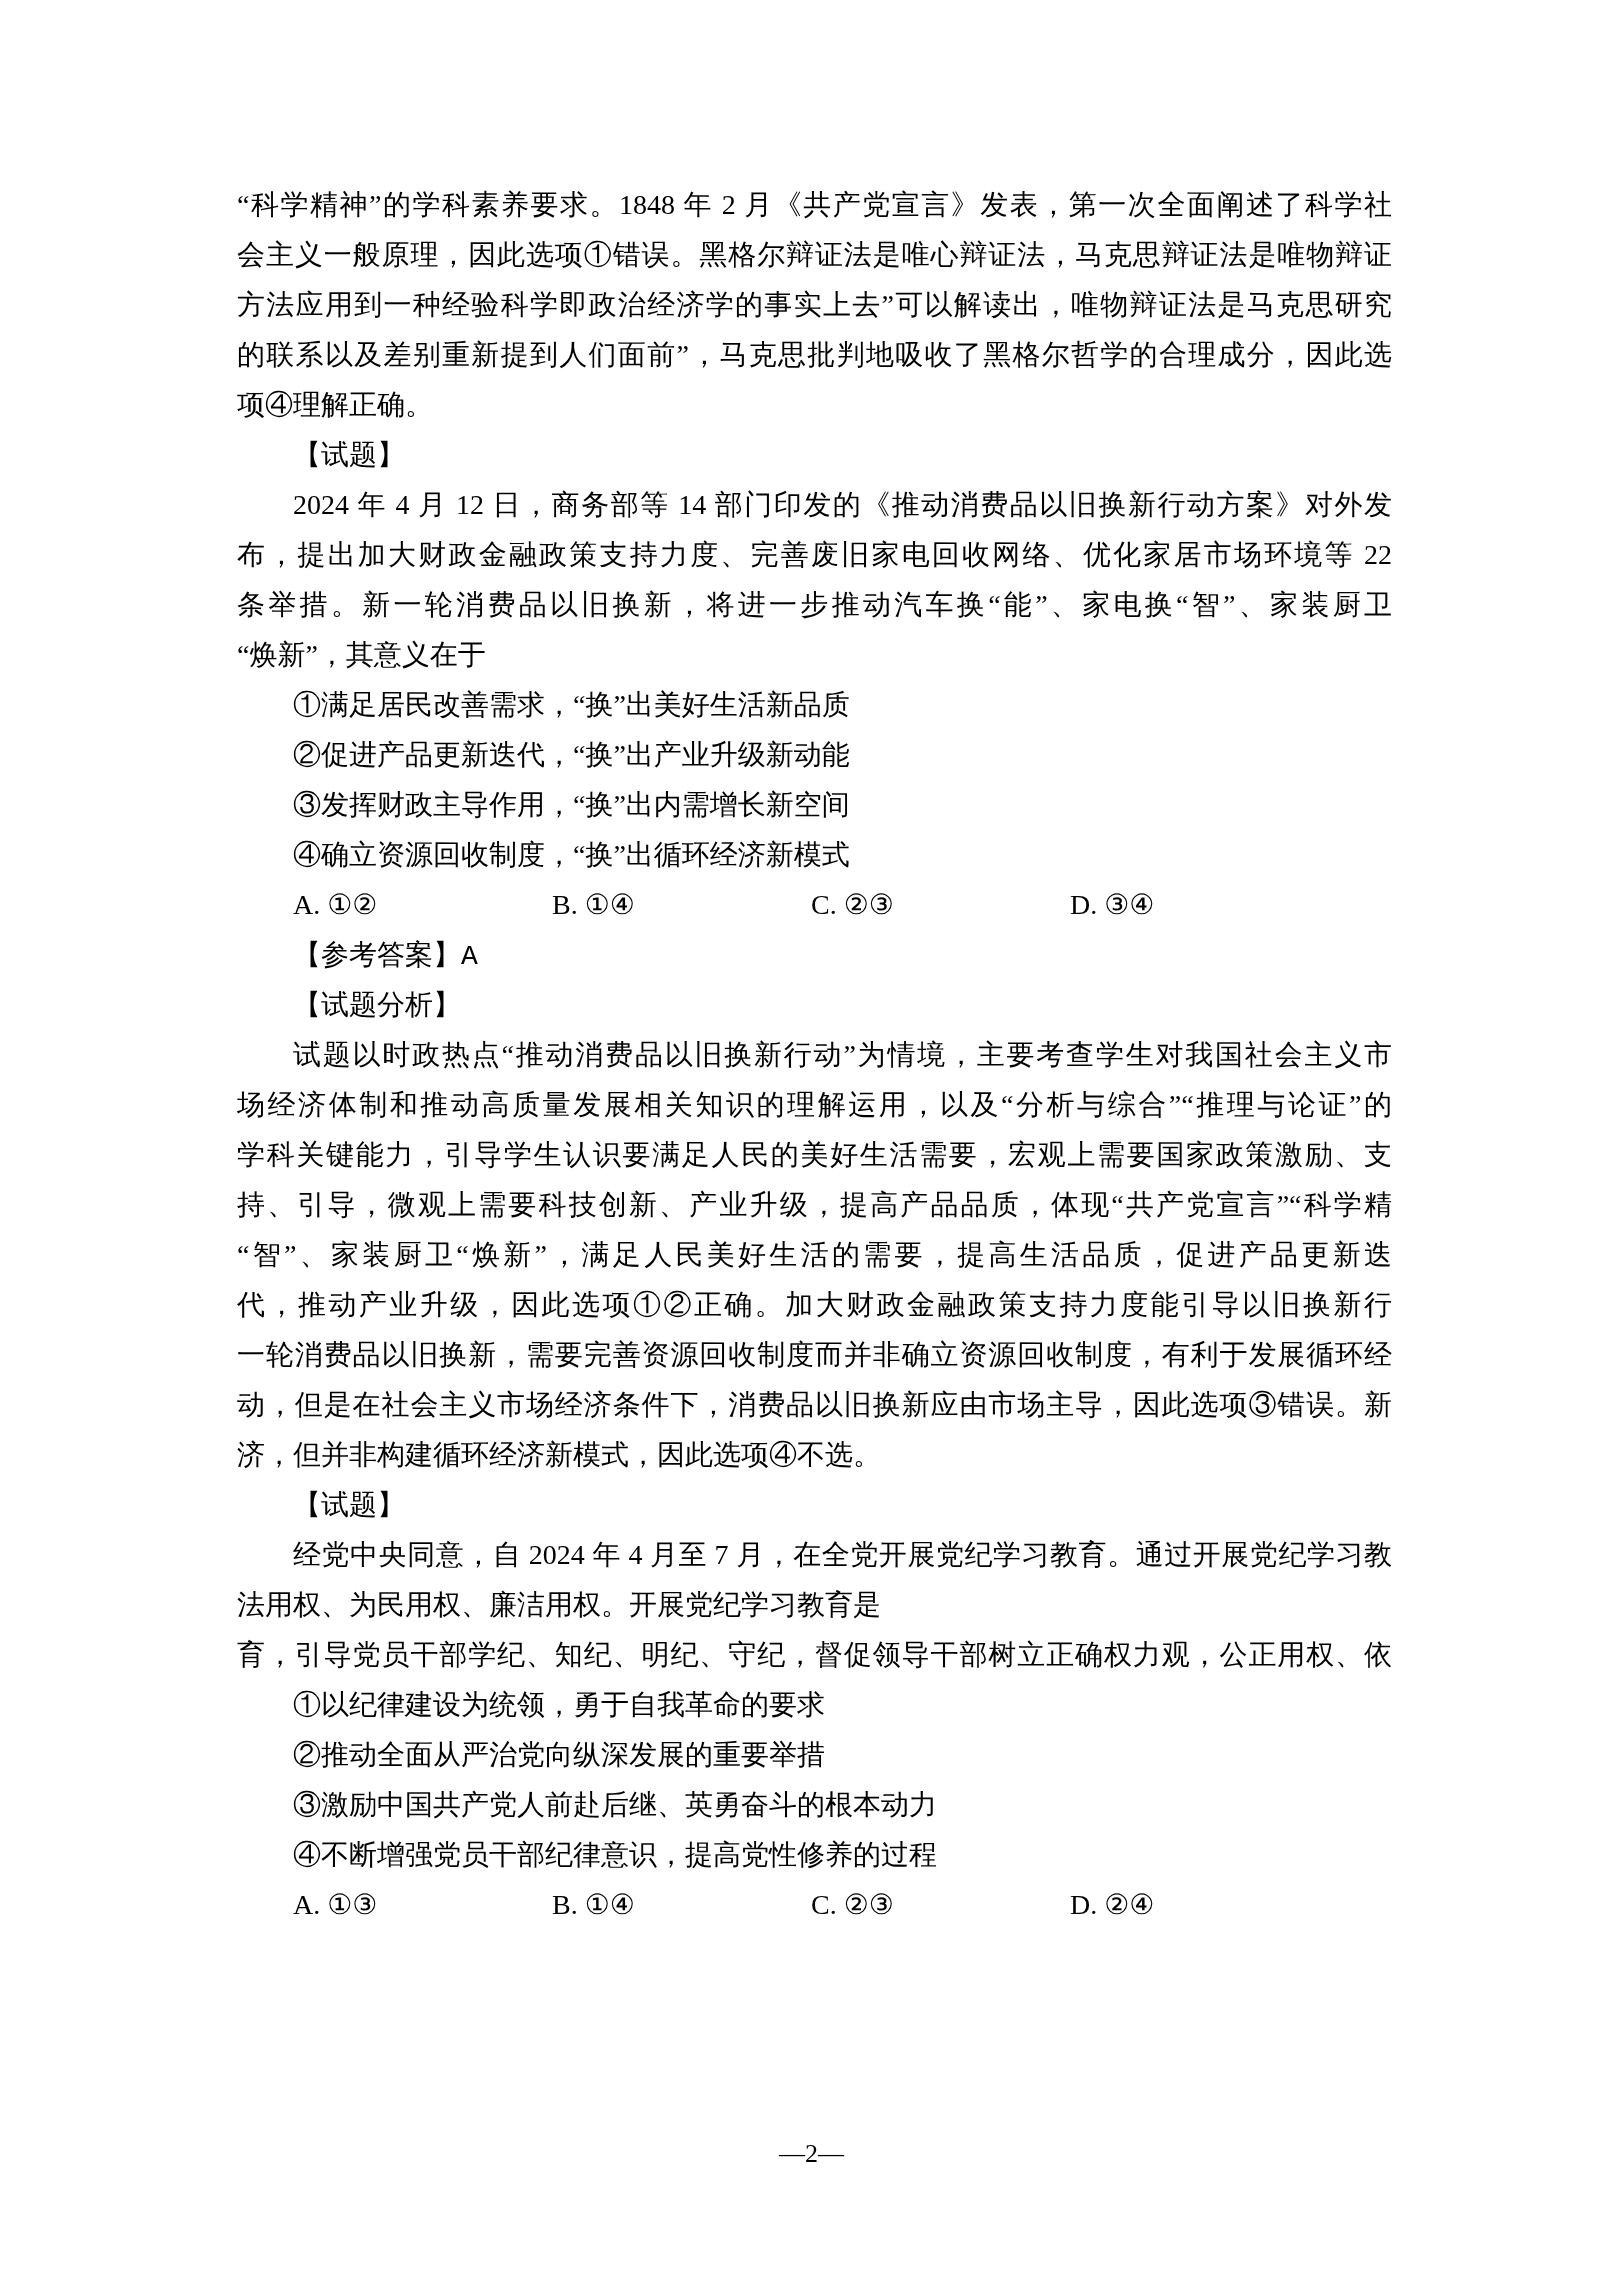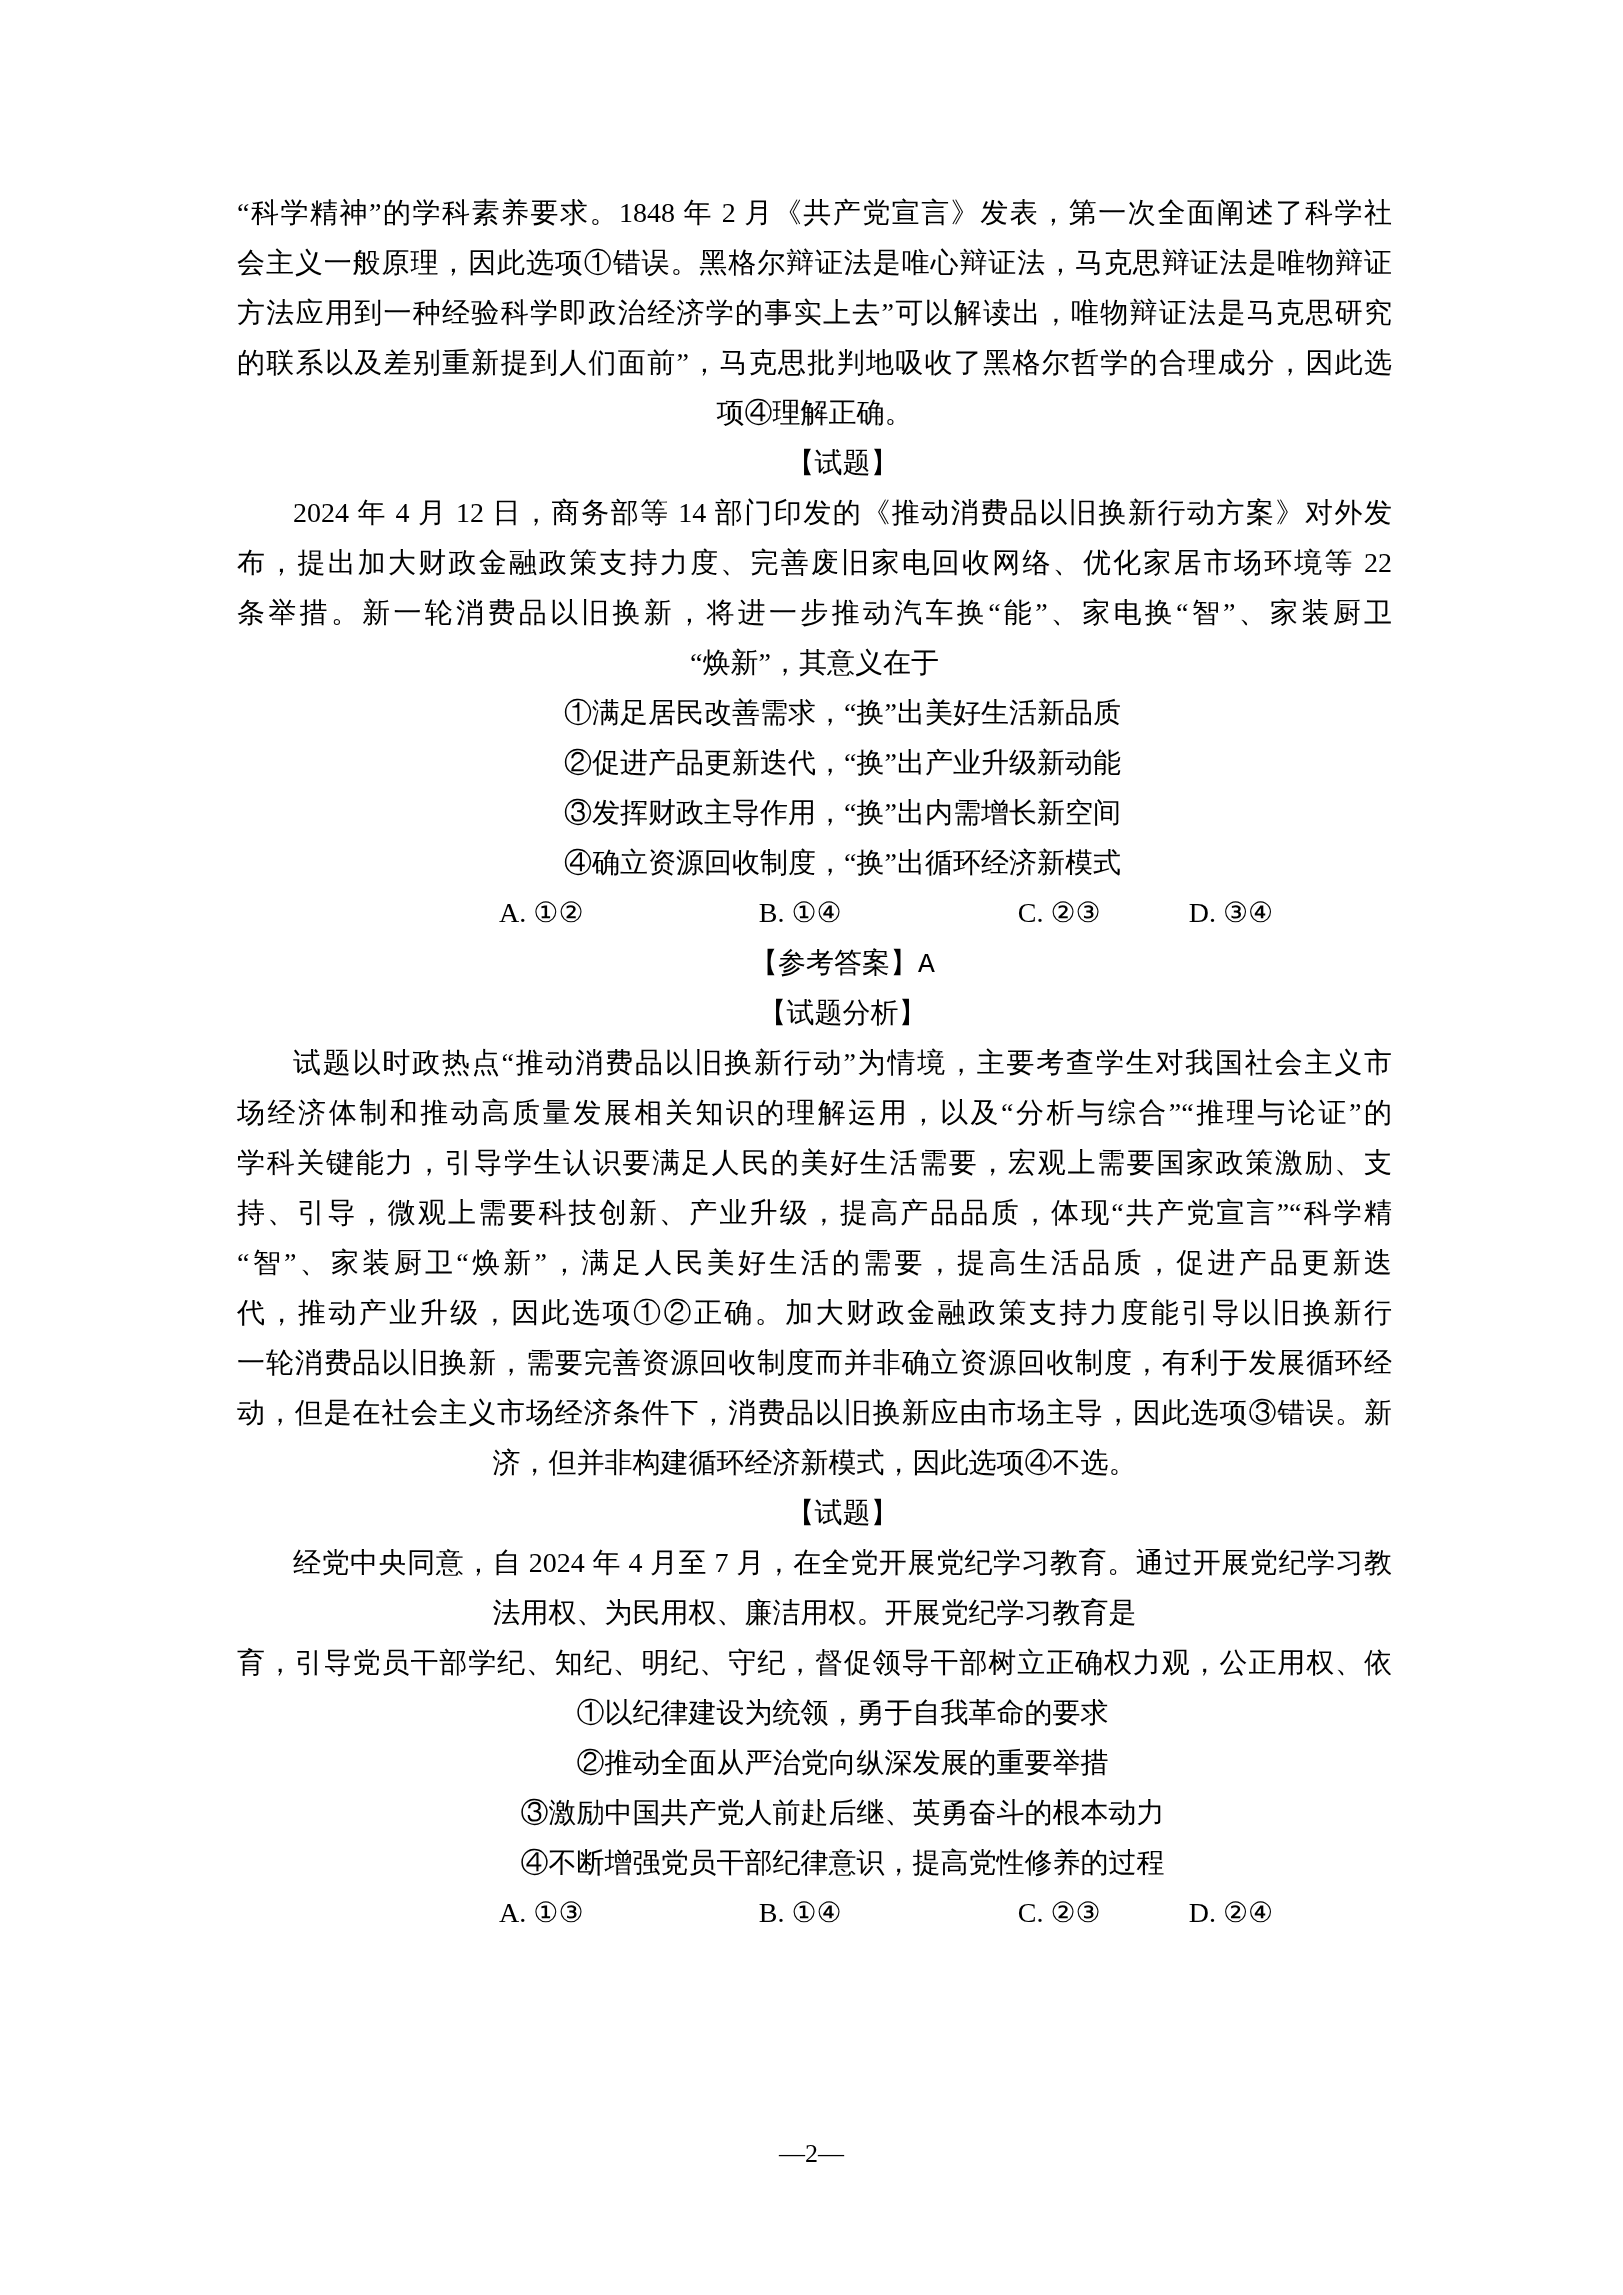--- a/index.html
+++ b/index.html
@@ -9,28 +9,28 @@
     color: #000000;
     font-family: "Liberation Serif", "DejaVu Serif", serif;
   }
   .page {
     position: relative;
     width: 1623px; height: 2295px;
     overflow: hidden;
   }
   .text-block {
     position: absolute;
-    left: 237px; top: 188px;
+    left: 237px; top: 180px;
     width: 1155px;
     font-size: 28px;
     line-height: 50px;
   }
   .ln {
     height: 50px;
-    text-align: center;
+    text-align: left;
   }
   
   .j {
     text-align: justify;
     text-align-last: justify;
     text-justify: inter-character;
   }
   .ind { text-indent: 56px; }
   .choices .choice {
     display: inline-block;

